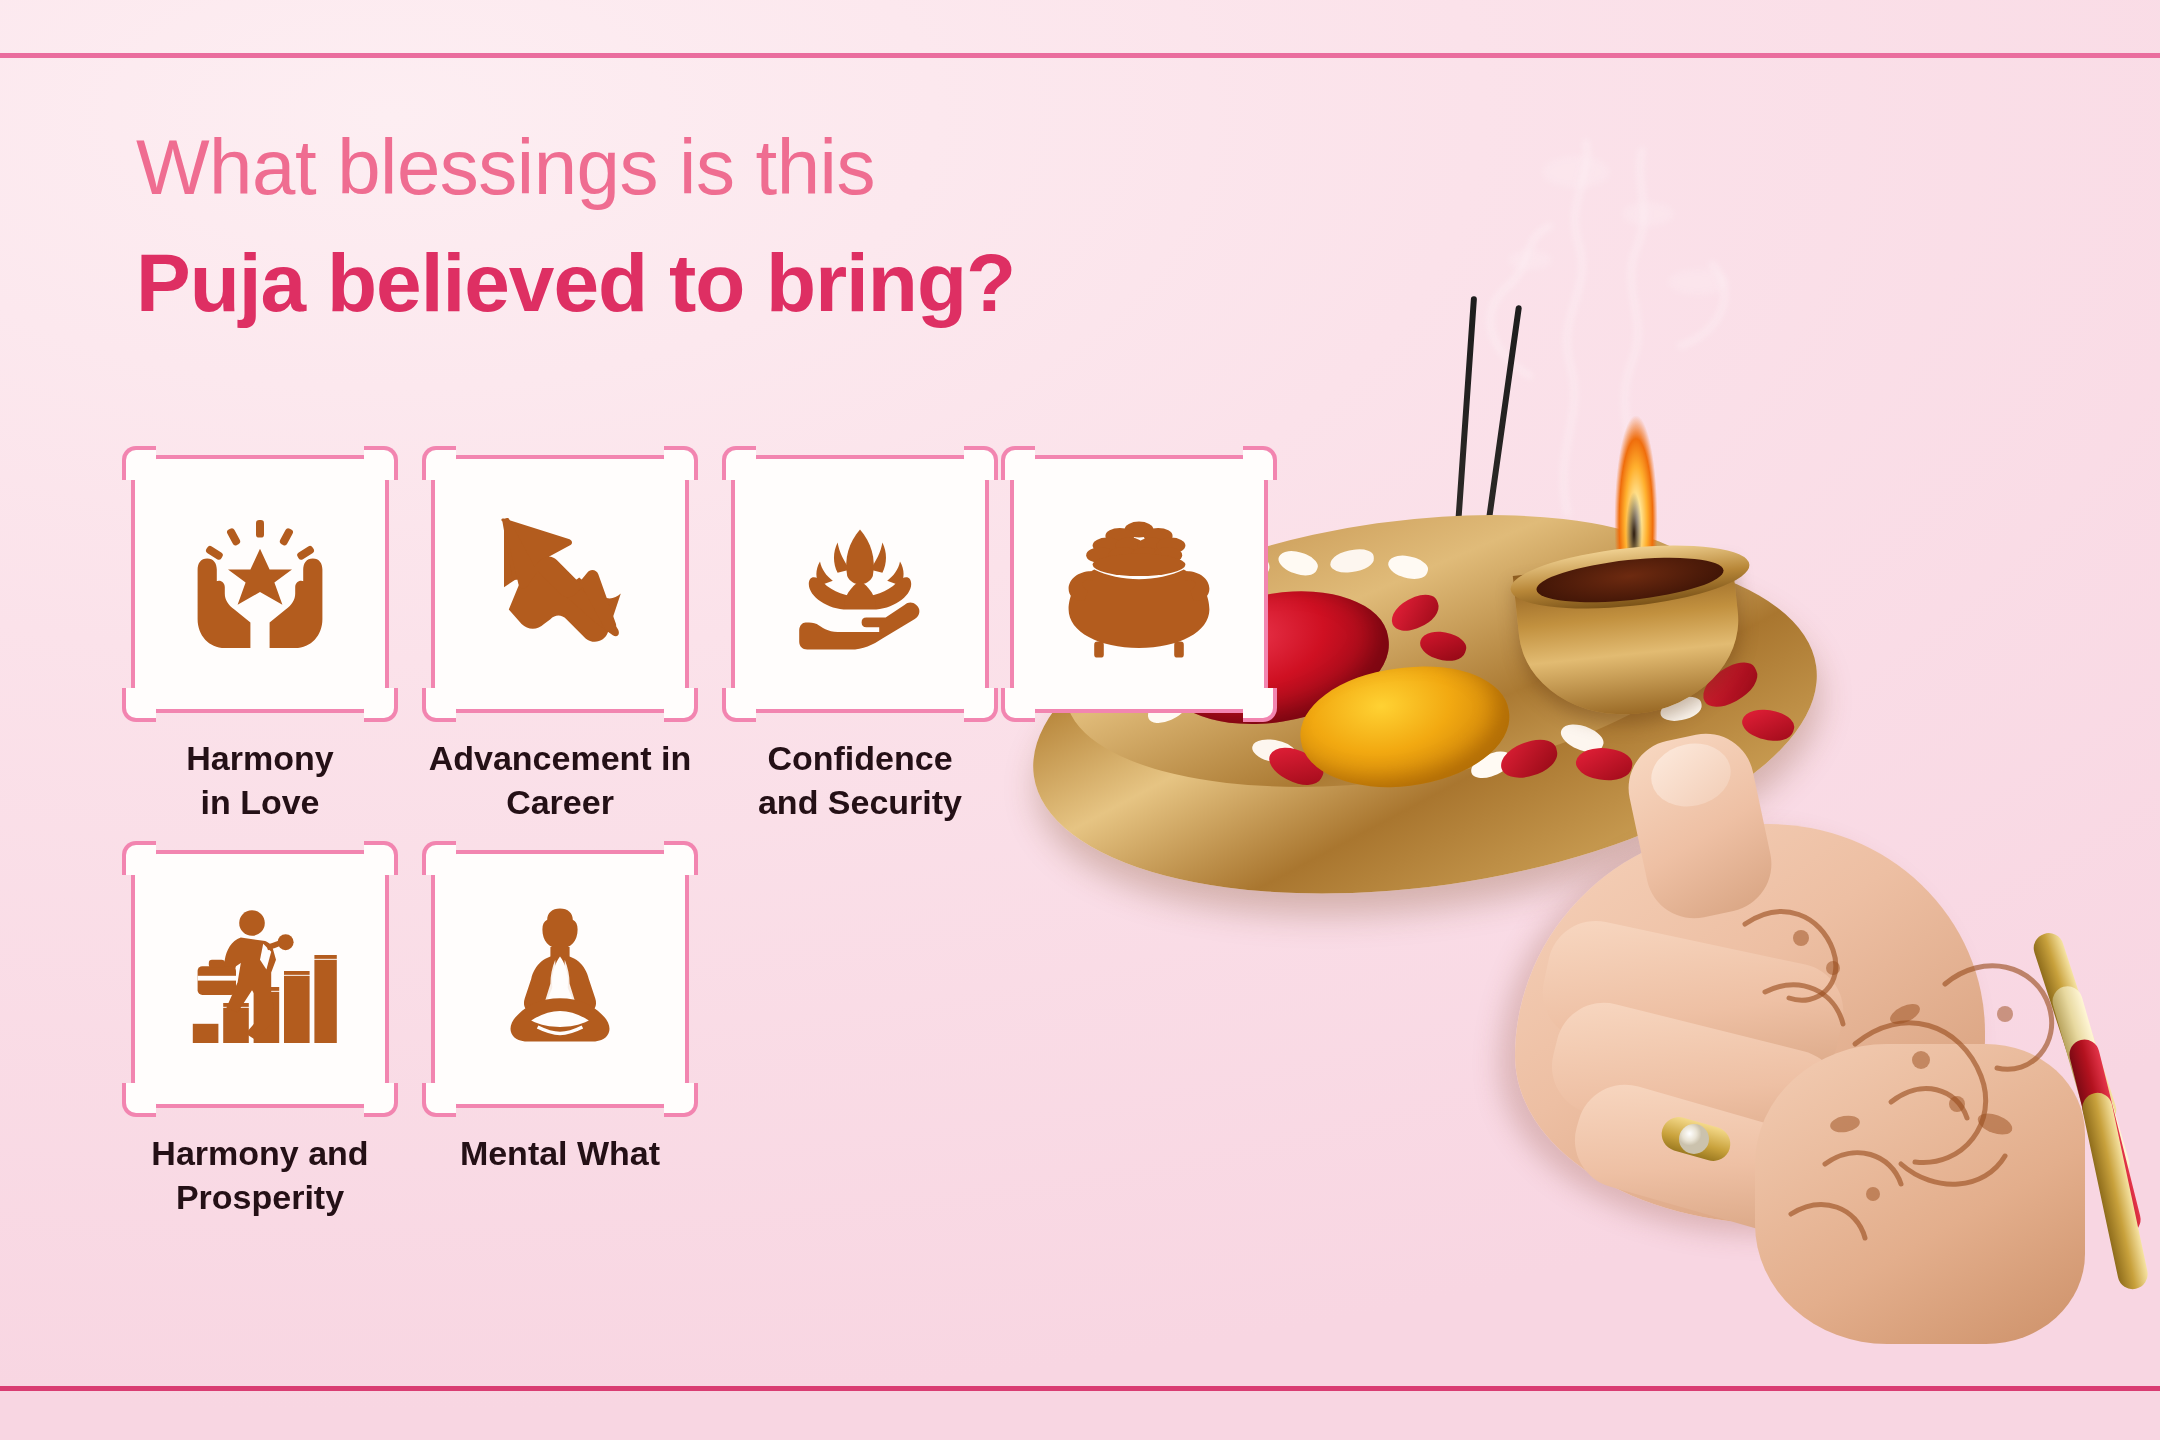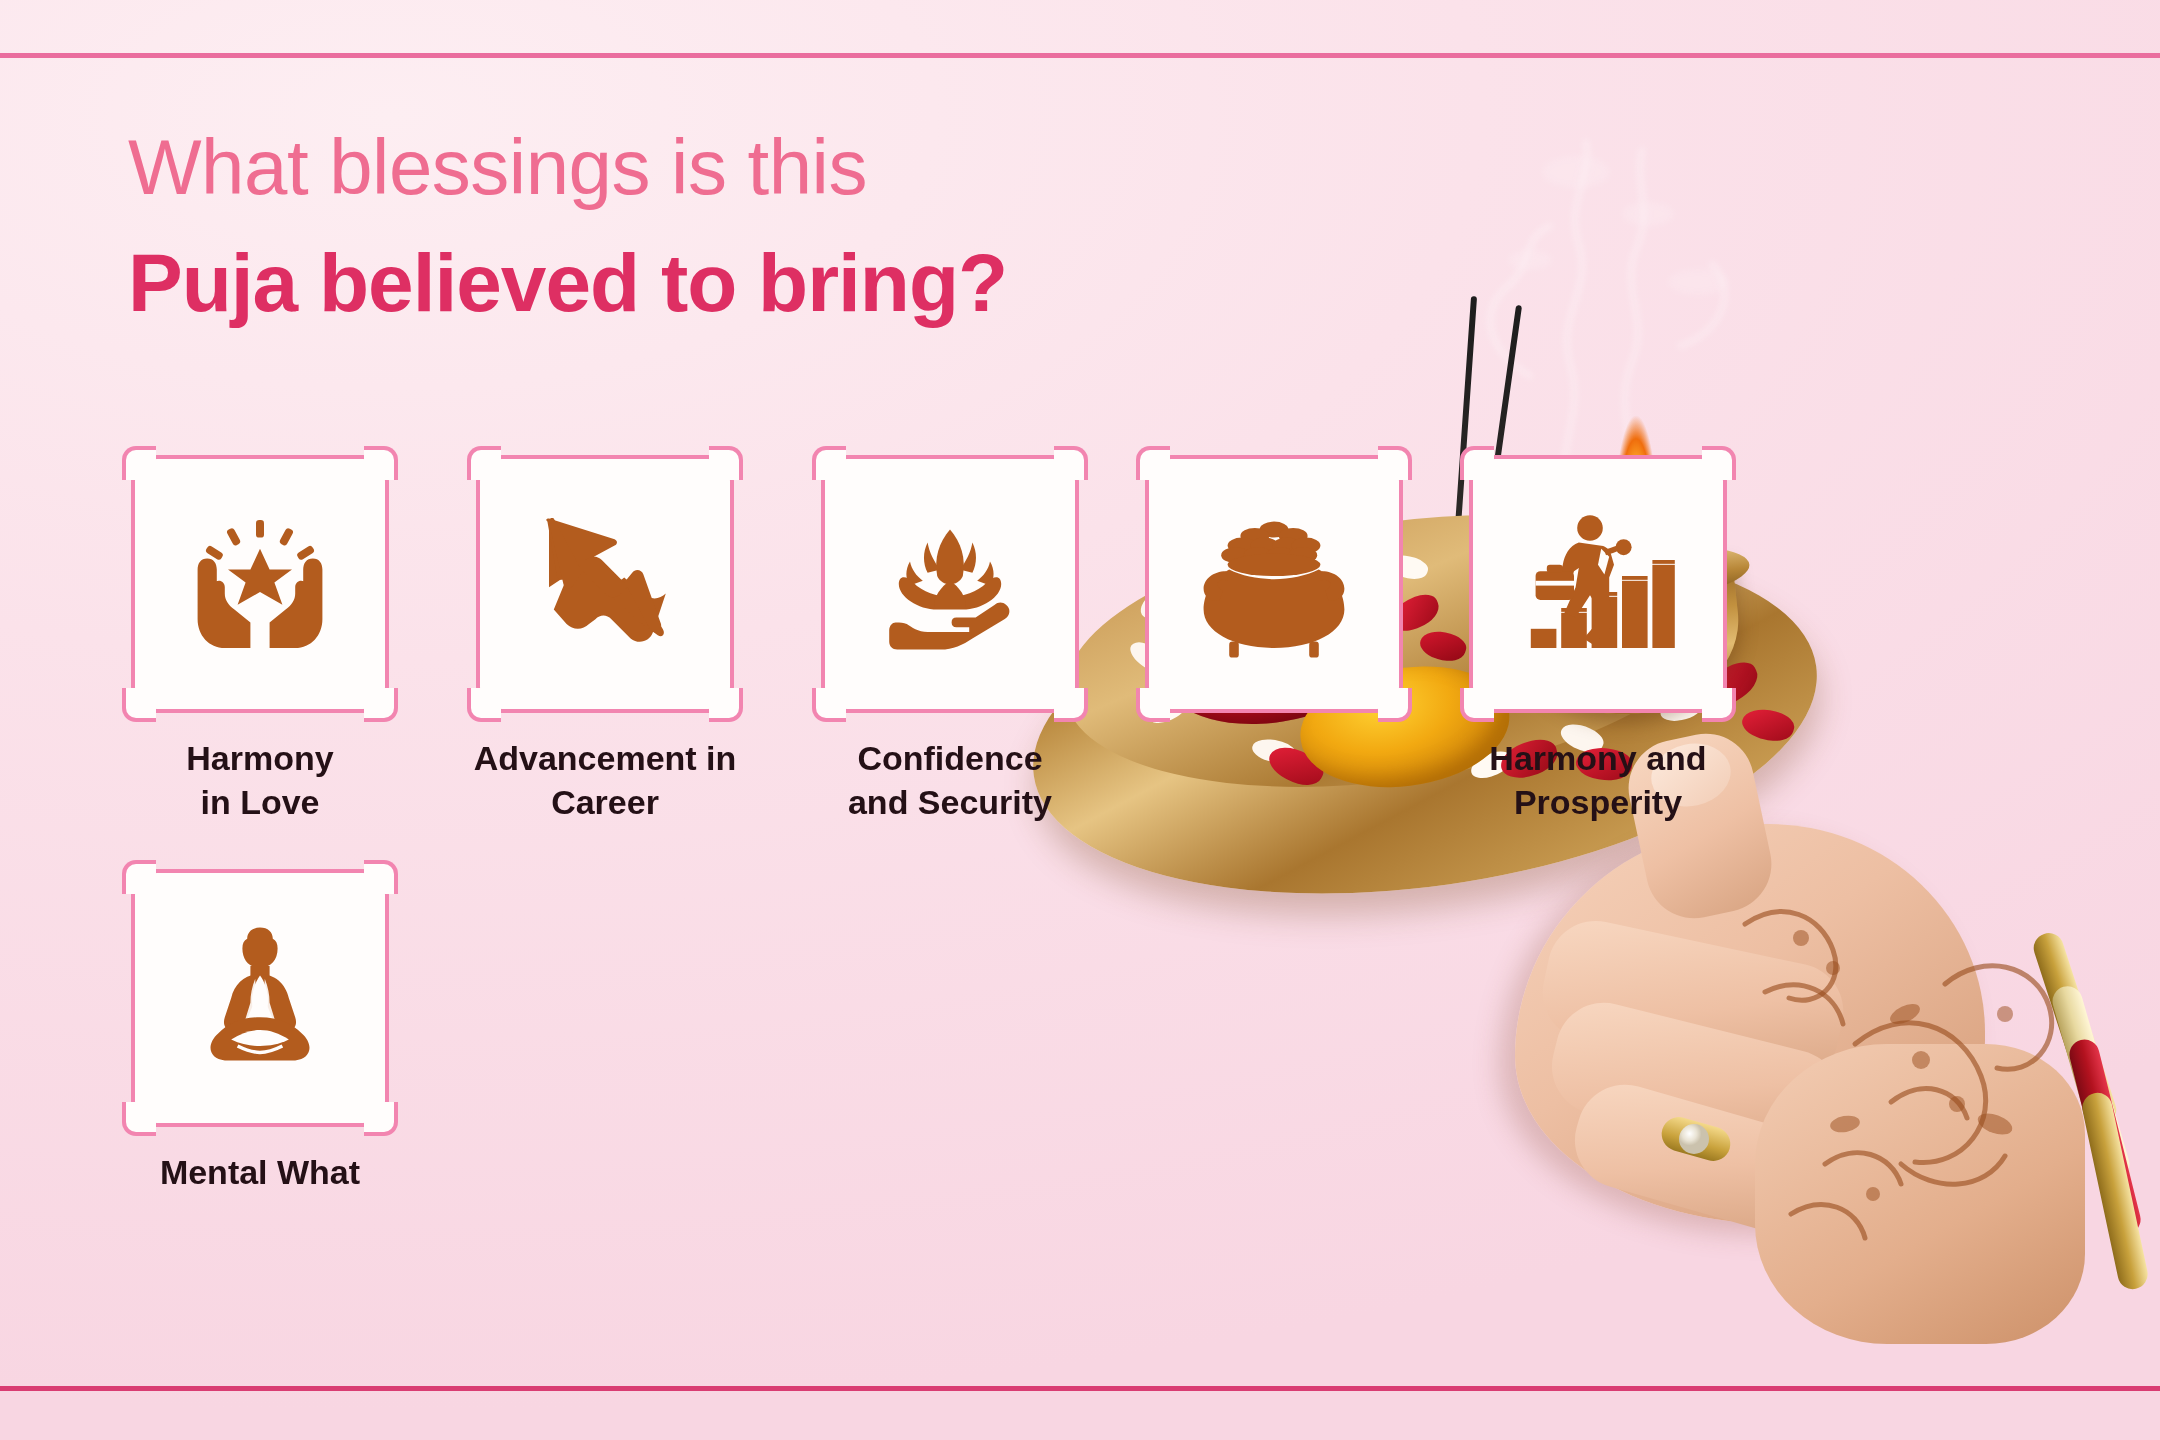--- a/index.html
+++ b/index.html
@@ -17,21 +17,21 @@
       radial-gradient(120% 90% at 18% 8%, #fdeef2 0%, #fbe2ea 42%, #f8d6e2 100%);
     overflow:hidden;
   }
 
   
   .rule{ position:absolute; left:0; width:2160px; height:5px; }
   .rule.top{ top:53px; background:#ea6d9e; }
   .rule.bottom{ top:1386px; background:#d93c72; }
 
   
-  .headline{ position:absolute; left:128px; top:128px; width:1280px; }
+  .headline{ position:absolute; left:136px; top:128px; width:1280px; }
   .headline .l1{
     display:block;
     font-size:78px; line-height:1.0;
     font-weight:300;
     letter-spacing:-0.5px;
     color:#ef6d91;
     white-space:nowrap;
   }
   .headline .l2{
     display:block;
@@ -41,25 +41,24 @@
     letter-spacing:-1px;
     color:#de2f63;
     white-space:nowrap;
   }
 
   
   .grid{
     position:absolute; left:110px; top:455px;
     width:1060px;
     display:grid;
-    grid-template-columns:repeat(5, 1fr);
+    grid-template-columns:repeat(4, 1fr);
     grid-template-rows:repeat(2, auto);
     row-gap:26px;
     column-gap:0px;
-    gap:45px;
   }
   .cell{ width:100%; display:flex; flex-direction:column; align-items:center; }
 
   
   .card{
     position:relative;
     width:258px; height:258px;
     background:#fffdfc;
     border:4px solid #f285b0;
     border-radius:26px;

